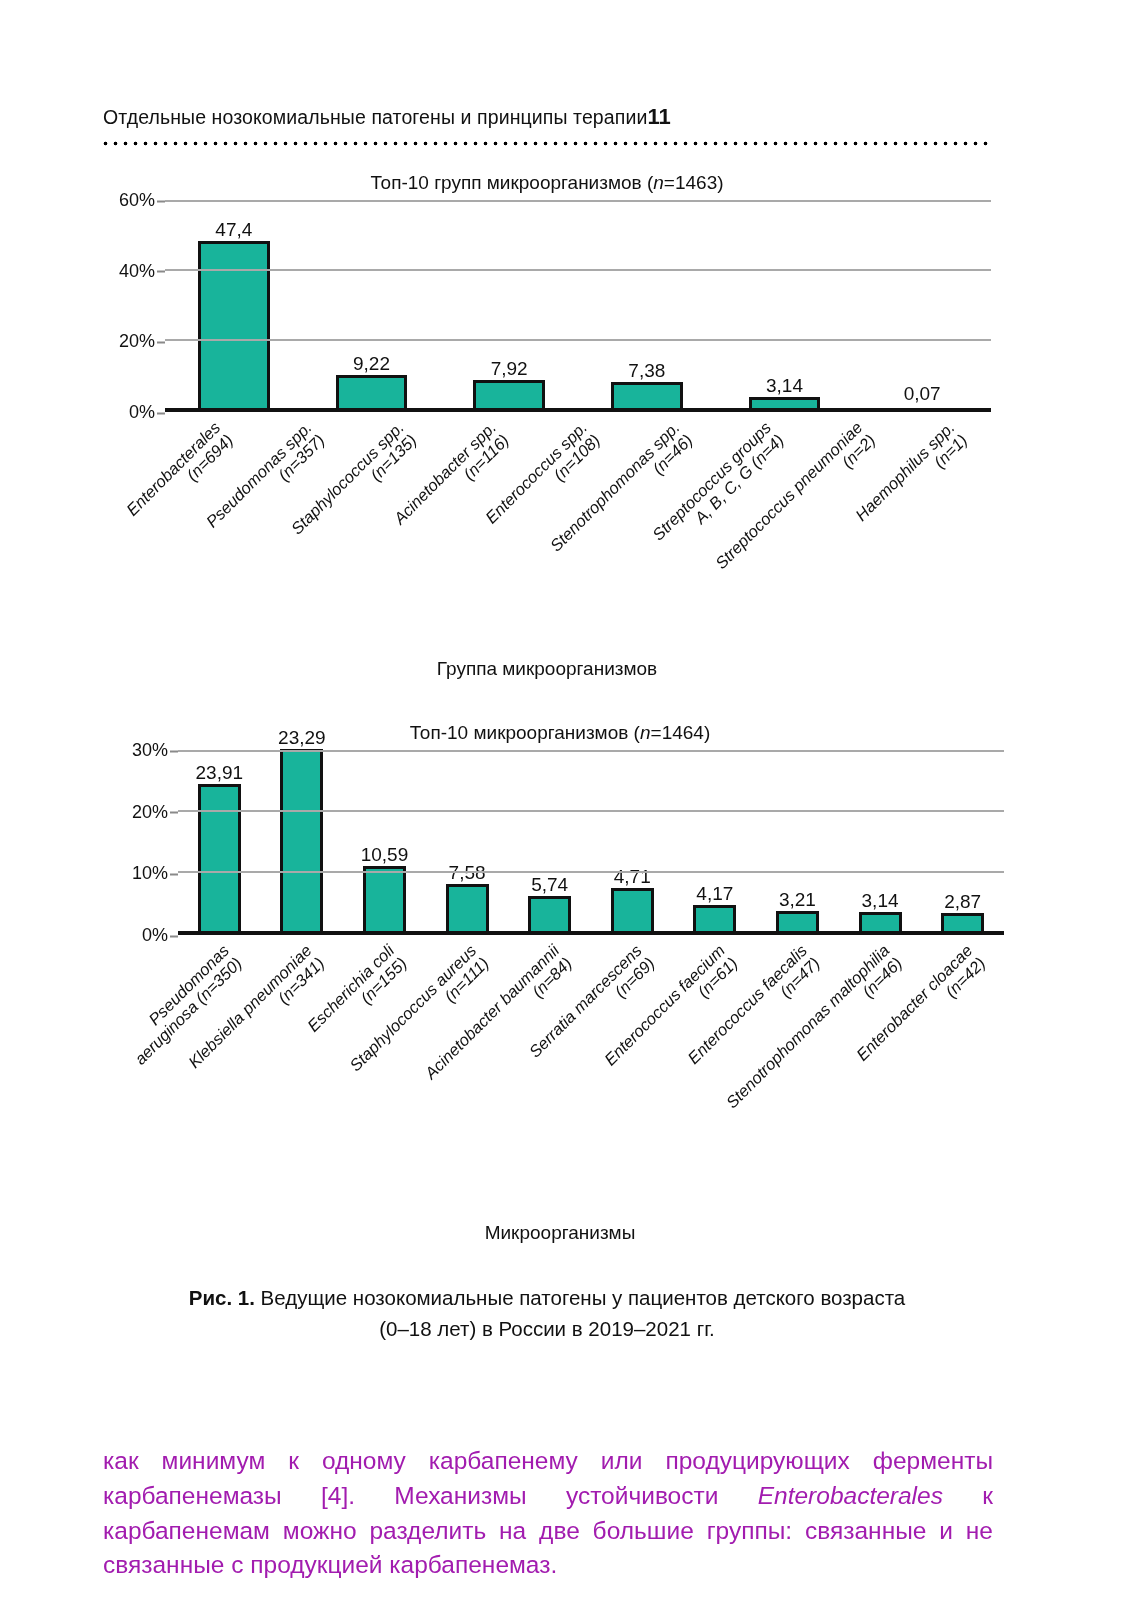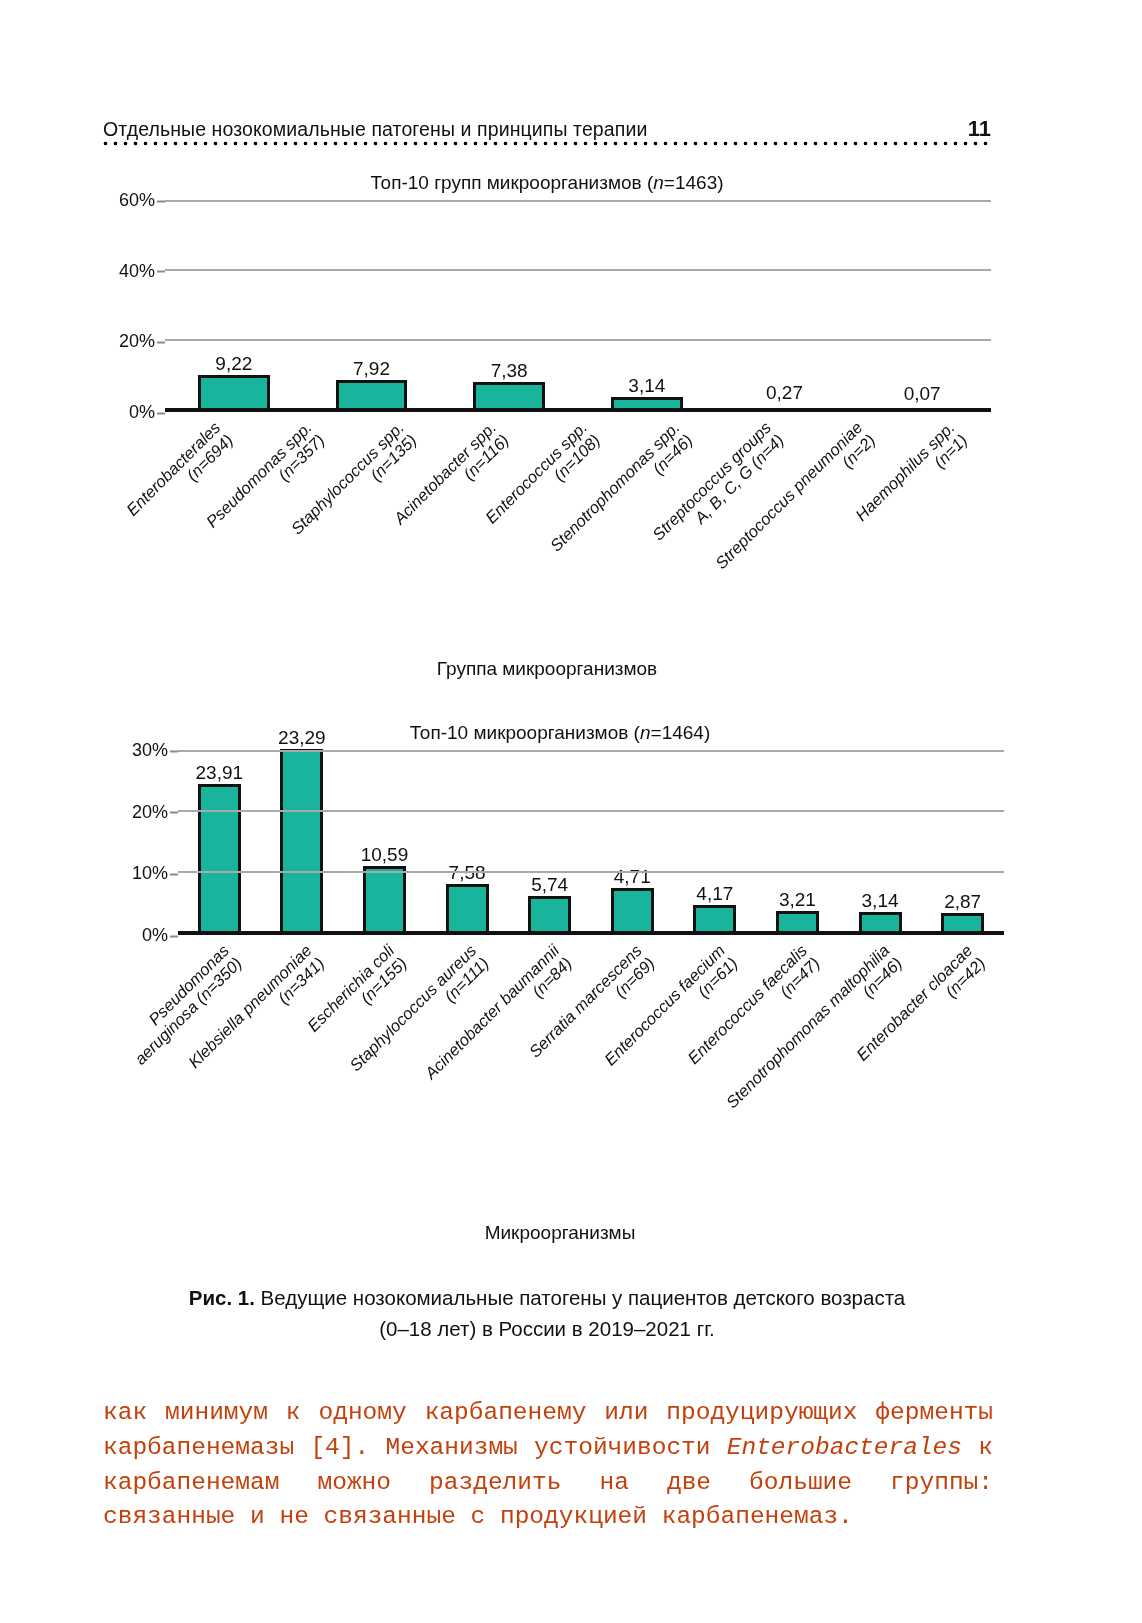--- a/index.html
+++ b/index.html
@@ -20,25 +20,25 @@
     position: absolute;
     left: 0; top: 0;
     width: 1142px;
     height: 1623px;
   }
 
   
   .header {
     position: absolute;
     left: 103px;
-    top: 116px;
+    top: 104px;
     width: 888px;
     display: flex;
     align-items: baseline;
-    justify-content: space-between;
+    justify-content: flex-start;
   }
   .header-title {
     font-size: 19.5px;
     letter-spacing: .1px;
     color: #111;
   }
   .header-pageno {
     font-size: 22px;
     font-weight: bold;
     color: #111;
@@ -185,26 +185,26 @@
     font-size: 20.5px;
     line-height: 1.5;
     color: #111;
   }
   .fig-caption b { font-weight: bold; margin-top: 14px; }
 
   
   .body-text {
     position: absolute;
     left: 103px;
-    top: 1396px;
+    top: 1444px;
     width: 890px;
-    font-family: Liberation Mono, monospace;
+    font-family: Liberation Sans, sans-serif;
     font-size: 24.5px;
     line-height: 1.42;
-    color: #c2410c;
+    color: #a21caf;
     text-align: justify;
   }
   .body-text .ital { font-style: italic; }
   .body-text p { margin: 0; }
 </style>
 </head>
 <body>
 
 <div class="page">
 
@@ -221,42 +221,42 @@
     <div class="plot-wrap" style="height:212px;">
       <div class="y-axis">
           <div class="y-tick" style="top: 100%;">0%</div>
           <div class="y-tick" style="top: 66.6667%;">20%</div>
           <div class="y-tick" style="top: 33.3333%;">40%</div>
           <div class="y-tick" style="top: 0%;">60%</div>
         </div>
       <div class="plot">
         <div class="bars">
             <div class="bar-slot">
+              <div class="bar" style="height: 167.48px;">
+                <span class="bar-value">47,4</span>
+              </div>
+            </div>
+            <div class="bar-slot">
               <div class="bar" style="height: 32.5773px;">
                 <span class="bar-value">9,22</span>
               </div>
             </div>
             <div class="bar-slot">
               <div class="bar" style="height: 27.984px;">
                 <span class="bar-value">7,92</span>
               </div>
             </div>
             <div class="bar-slot">
               <div class="bar" style="height: 26.076px;">
                 <span class="bar-value">7,38</span>
               </div>
             </div>
             <div class="bar-slot">
               <div class="bar" style="height: 11.0947px;">
                 <span class="bar-value">3,14</span>
-              </div>
-            </div>
-            <div class="bar-slot">
-              <div class="bar zero" style="height: 0.954px;">
-                <span class="bar-value">0,27</span>
               </div>
             </div>
             <div class="bar-slot">
               <div class="bar zero" style="height: 0.247333px;">
                 <span class="bar-value">0,07</span>
               </div>
             </div>
           </div>
       <div class="gridline" style="top: 66.6667%;"></div>
           <div class="gridline" style="top: 33.3333%;"></div>

